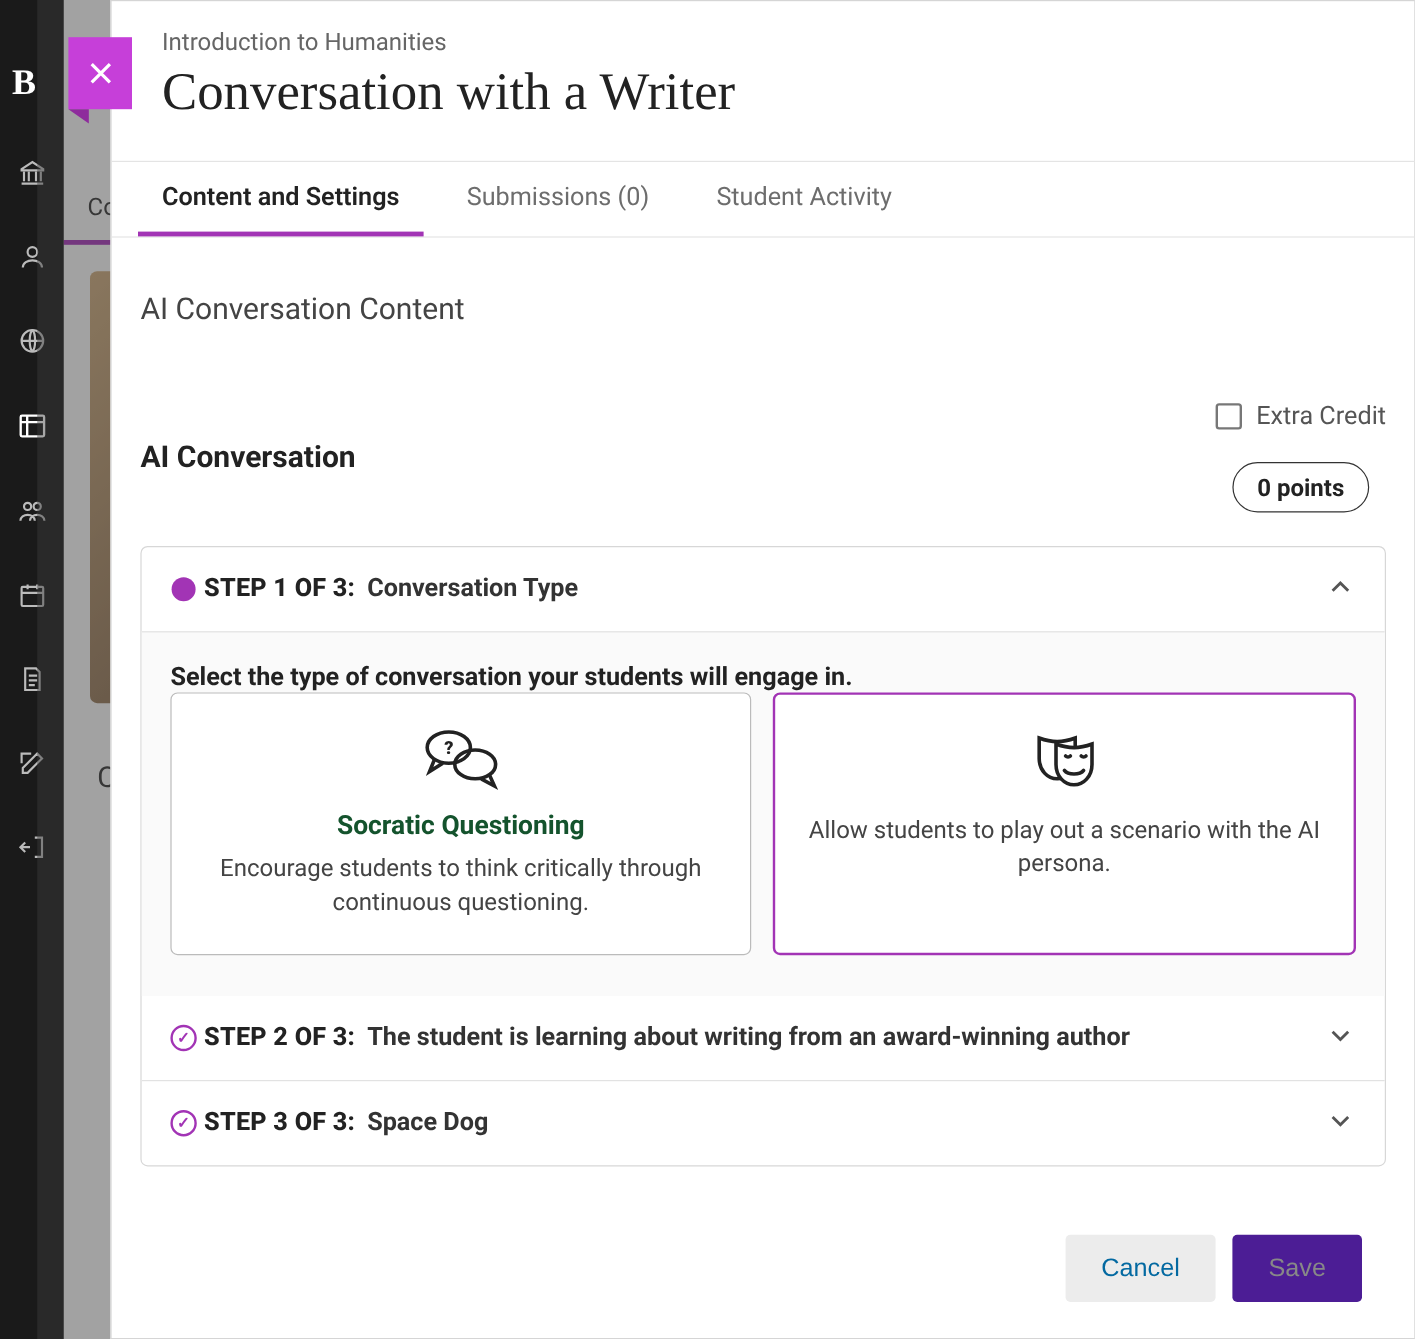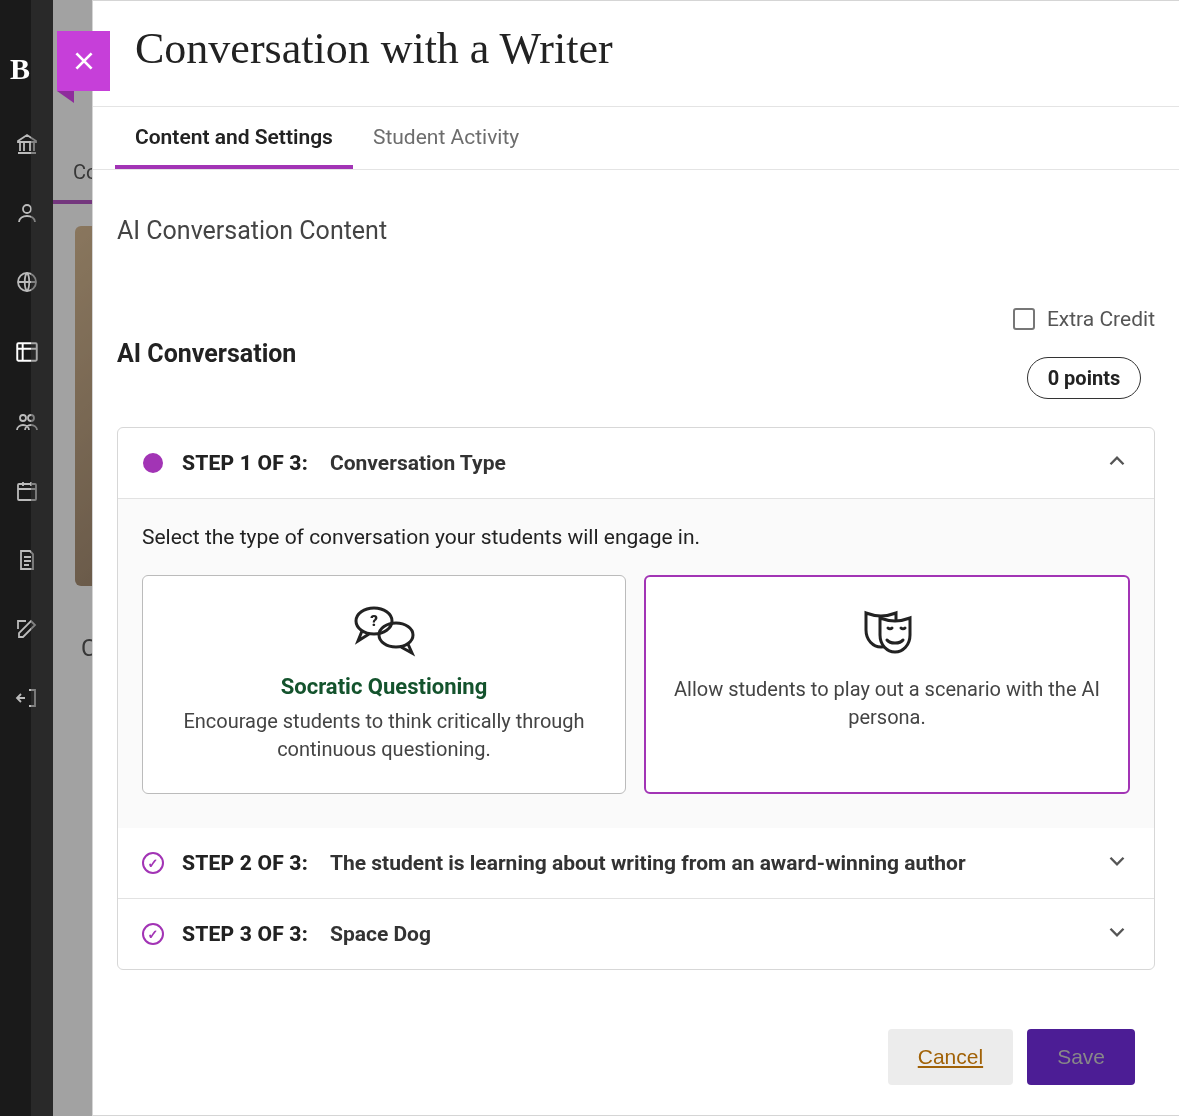--- a/index.html
+++ b/index.html
@@ -78,59 +78,59 @@
       position: absolute;
       left: 0; bottom: -12px;
       width: 0; height: 0;
       border-top: 12px solid #8e2c9c;
       border-left: 17px solid transparent;
     }
     .close-tab svg { width: 26px; height: 26px; }
     .panel-header { padding: 22px 42px 8px; }
     .breadcrumb { font-size: 20px; color: #666; margin-bottom: 4px; }
     .page-title { font-family: Georgia, "Times New Roman", serif; font-size: 44px; font-weight: 400; color: #222; }
-    .tabs-row { display:flex; border-top:1px solid #e4e4e4; border-bottom:1px solid #e4e4e4; margin-top:24px; padding: 0 22px; gap: 0; }
+    .tabs-row { display:flex; border-top:1px solid #e4e4e4; border-bottom:1px solid #e4e4e4; margin-top:24px; padding: 0 22px; gap: 16px; }
     .tab { padding: 18px 20px 16px; font-size: 21px; color: #6d6d6d; cursor: pointer; border-bottom: 4px solid transparent; }
     .tab.active { color: #222; font-weight: 600; border-bottom-color: #a234b5; }
     .panel-body { flex: 1; overflow-y: auto; padding: 46px 24px 10px; }
     .section-title { font-size: 25px; color: #444; margin-bottom: 62px; }
     .convo-head { display:flex; align-items:center; justify-content:space-between; margin-bottom: 28px; }
     .convo-title { font-size: 25px; font-weight: 700; color: #222; }
     .convo-right { display:flex; align-items:center; gap: 26px; flex-direction: column; }
     .extra-credit { display:flex; align-items:center; gap: 12px; color: #555; font-size: 21px; }
     .checkbox { width: 22px; height: 22px; border: 2.5px solid #777; border-radius: 3px; background:#fff; cursor:pointer; }
     .points-pill { border: 1.5px solid #333; border-radius: 22px; padding: 8px 20px; font-size: 20px; font-weight: 700; color: #222; cursor:pointer; }
     .steps-card { border: 1px solid #d7d7d7; border-radius: 6px; overflow: hidden; }
-    .step-row { display:flex; align-items:center; padding: 20px 24px; gap: 18px; cursor: pointer; }
+    .step-row { display:flex; align-items:center; padding: 20px 24px; gap: 6px; cursor: pointer; }
     .step-row + .step-row { border-top: 1px solid #e2e2e2; }
     .step-row .status { width: 22px; height: 22px; flex: 0 0 22px; display:flex; align-items:center; justify-content:center; }
     .dot-filled { width: 20px; height: 20px; border-radius: 50%; background: #a234b5; }
     .check-circle { width:22px; height:22px; border:2px solid #a234b5; border-radius:50%; color:#a234b5; display:flex; align-items:center; justify-content:center; font-size:13px; font-weight:900; }
     .step-label { font-size: 21px; font-weight: 800; color: #222; letter-spacing: 0.2px; }
     .step-value { font-size: 21px; color: #333; margin-left: 4px; font-weight: 700; }
     .step-row .chev { margin-left: auto; color: #555; }
     .step-body { border-top: 1px solid #e2e2e2; background: #fafafa; padding: 26px 24px 34px; }
-    .step-instruction { font-size: 21px; font-weight: 400; color: #222; margin-bottom: 26px; }
+    .step-instruction { font-size: 21px; font-weight: 700; color: #222; }
     .options { display:flex; gap: 18px; }
     .option-card {
       flex: 1;
       background: #fff;
       border: 1.5px solid #bbb;
       border-radius: 6px;
       padding: 22px 26px 30px;
       text-align: center;
       cursor: pointer;
     }
     .option-card.selected { border: 2.5px solid #a234b5; }
     .option-icon { height: 64px; display:flex; align-items:center; justify-content:center; margin-bottom: 12px; }
     .option-title { font-size: 22px; font-weight: 700; color: #14532d; margin-bottom: 8px; }
     .option-desc { font-size: 20px; color: #444; line-height: 1.4; }
     .panel-footer { display:flex; justify-content:flex-end; gap: 14px; padding: 18px 44px 30px; }
     .btn { font-size: 21px; padding: 16px 30px; border: none; border-radius: 4px; cursor: pointer; }
-    .btn-cancel { background: #ececec; color: #a16207; text-decoration: underline; }
+    .btn-cancel { background: #ececec; color: #0369a1; }
     .btn-save { background: #4c1d95; color: #888; }
   </style>
 </head>
 <body>
 
 <div class="backdrop">
   <div class="backdrop-content">
     <span class="backdrop-tab">Co</span>
     <div class="backdrop-underline"></div>
     <div class="backdrop-img"></div>
@@ -196,25 +196,27 @@
 </div>
 
 <div class="panel">
   <div class="close-tab">
     <svg viewBox="0 0 24 24" fill="none" stroke="currentColor" stroke-width="2.5">
         <path d="M5 5l14 14M19 5L5 19"></path>
       </svg>
   </div>
 
   <div class="panel-header">
+    <div class="breadcrumb">Introduction to Humanities</div>
     <h1 class="page-title">Conversation with a Writer</h1>
   </div>
 
   <div class="tabs-row">
     <div class="tab active">Content and Settings</div>
+    <div class="tab">Submissions (0)</div>
     <div class="tab">Student Activity</div>
   </div>
 
   <div class="panel-body">
     <div class="section-title">AI Conversation Content</div>
 
     <div class="convo-head">
       <div class="convo-title">AI Conversation</div>
       <div class="convo-right">
         <label class="extra-credit">

